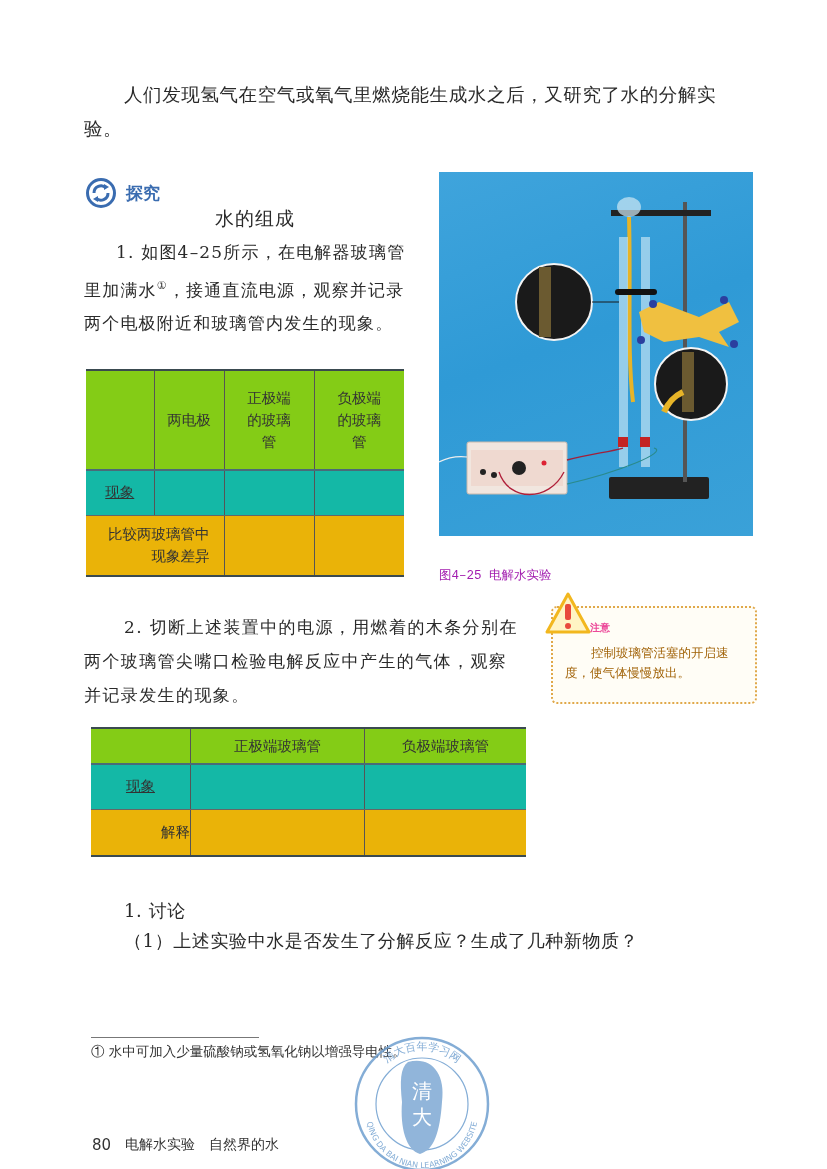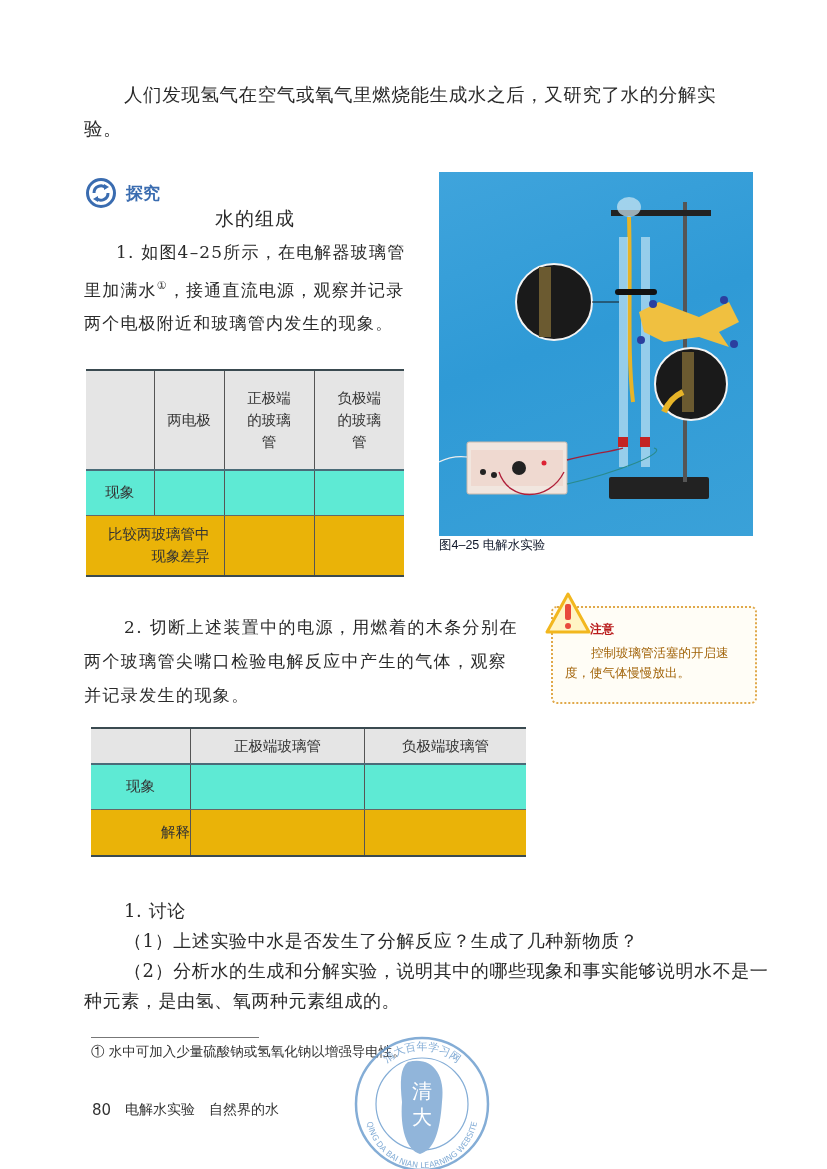--- a/index.html
+++ b/index.html
@@ -14,53 +14,53 @@
     #explore-label { font-family: "DejaVu Sans", "Liberation Sans", sans-serif; font-size: 17px; color: #3a6cb0; margin-left: 10px; font-weight: bold; }
 
     #section-title { position: absolute; left: 215px; top: 206px; font-size: 19px; letter-spacing: 1px; }
 
     #step1 { left: 84px; top: 236px; width: 330px; font-size: 17px; line-height: 33px; text-indent: 32px; letter-spacing: 1.2px; }
     sup { font-size: 11px; }
 
     table.data { position: absolute; border-collapse: collapse; font-size: 14.5px; color: #333; }
     table.data td, table.data th { border-left: 1px solid #555; border-bottom: 1px solid #666; text-align: center; font-weight: normal; }
     table.data tr td:first-child, table.data tr th:first-child { border-left: none; }
-    table.data thead th { background: #e5e5e5; border-bottom: 2px solid #4a6b78; }
-    table.data tr.row-a td { background: #5eead4; }
+    table.data thead th { background: #84cc16; border-bottom: 2px solid #4a6b78; }
+    table.data tr.row-a td { background: #14b8a6; text-decoration: underline; }
     table.data tr.row-b td { background: #eab308; text-align: right; }
     table.data { border-top: 2px solid #3a4a50; border-bottom: 2px solid #3a4a50; }
 
     #table1 { left: 86px; top: 369px; width: 318px; }
     #table1 thead th { height: 61px; line-height: 22px; }
     #table1 tr.row-a td { height: 45px; }
     #table1 tr.row-b td { height: 61px; line-height: 22px; }
 
     #figure { position: absolute; left: 439px; top: 172px; width: 314px; height: 364px; background: linear-gradient(160deg, #3fa4dc 0%, #2f9ad6 45%, #3aa1d8 100%); overflow: hidden; }
-    #fig-caption { position: absolute; left: 439px; top: 537px; font-family: Liberation Sans, sans-serif; font-size: 12.5px; color: #0f172a; }
+    #fig-caption { position: absolute; left: 439px; top: 567px; font-family: Liberation Mono, monospace; font-size: 12.5px; color: #a21caf; }
 
     #step2 { left: 84px; top: 610px; width: 440px; font-size: 17px; line-height: 34px; text-indent: 40px; letter-spacing: 1.4px; }
 
     #notice { position: absolute; left: 551px; top: 606px; width: 206px; height: 98px; border: 2px dotted #e0a84a; border-radius: 6px; background: #fffdf6; }
     #warn-icon { position: absolute; left: 545px; top: 592px; width: 46px; height: 42px; }
-    #notice-title { position: absolute; left: 590px; top: 621px; font-family: "DejaVu Sans", "Liberation Sans", sans-serif; font-size: 12px; font-weight: bold; color: #b91c1c; }
+    #notice-title { position: absolute; left: 590px; top: 621px; font-family: "DejaVu Sans", "Liberation Sans", sans-serif; font-size: 10px; font-weight: bold; color: #ec4899; }
     #notice-text { position: absolute; left: 565px; top: 643px; width: 185px; font-family: "DejaVu Sans", "Liberation Sans", sans-serif; font-size: 12.5px; line-height: 20px; text-indent: 26px; color: #a16207; }
 
     #table2 { left: 91px; top: 727px; width: 435px; }
     #table2 thead th { height: 36px; }
     #table2 tr.row-a td { height: 45px; }
     #table2 tr.row-b td { height: 47px; margin-top: 21px; }
 
     #discussion { position: absolute; left: 84px; top: 896px; width: 690px; font-size: 18px; line-height: 30px; letter-spacing: 0.6px; }
     #discussion .d { text-indent: 40px; }
     #discussion .q2 { text-indent: 40px; }
 
     #fn-rule { position: absolute; left: 91px; top: 1037px; width: 168px; height: 1px; background: #777; }
     #footnote { position: absolute; left: 91px; top: 1043px; font-size: 13.5px; color: #333; }
 
-    #footer { position: absolute; left: 92px; top: 1101px; font-size: 14px; color: #333; display: flex; gap: 14px; }
+    #footer { position: absolute; left: 92px; top: 1136px; font-size: 14px; color: #333; display: flex; gap: 14px; }
     #page-number { font-family: "DejaVu Sans", "Liberation Sans", sans-serif; font-size: 15px; }
 
     #watermark { position: absolute; left: 350px; top: 1032px; width: 144px; height: 137px; opacity: 0.85; }
   </style>
 </head>
 <body>
 
 <p id="intro" class="para">人们发现氢气在空气或氧气里燃烧能生成水之后，又研究了水的分解实验。</p>
 
 <div id="explore-header">
@@ -179,21 +179,20 @@
       <td>解释</td>
       <td></td>
       <td></td>
     </tr>
   </tbody>
 </table>
 
 <div id="discussion">
   <p class="d">1. 讨论</p>
   <p class="d">（1）上述实验中水是否发生了分解反应？生成了几种新物质？</p>
-  <p class="q2">（2）分析水的生成和分解实验，说明其中的哪些现象和事实能够说明水不是一种元素，是由氢、氧两种元素组成的。</p>
 </div>
 
 <div id="fn-rule"></div>
 <div id="footnote">① 水中可加入少量硫酸钠或氢氧化钠以增强导电性。</div>
 
 <div id="footer">
   <span id="page-number">80</span>
   <span>电解水实验</span>
   <span>自然界的水</span>
 </div>

